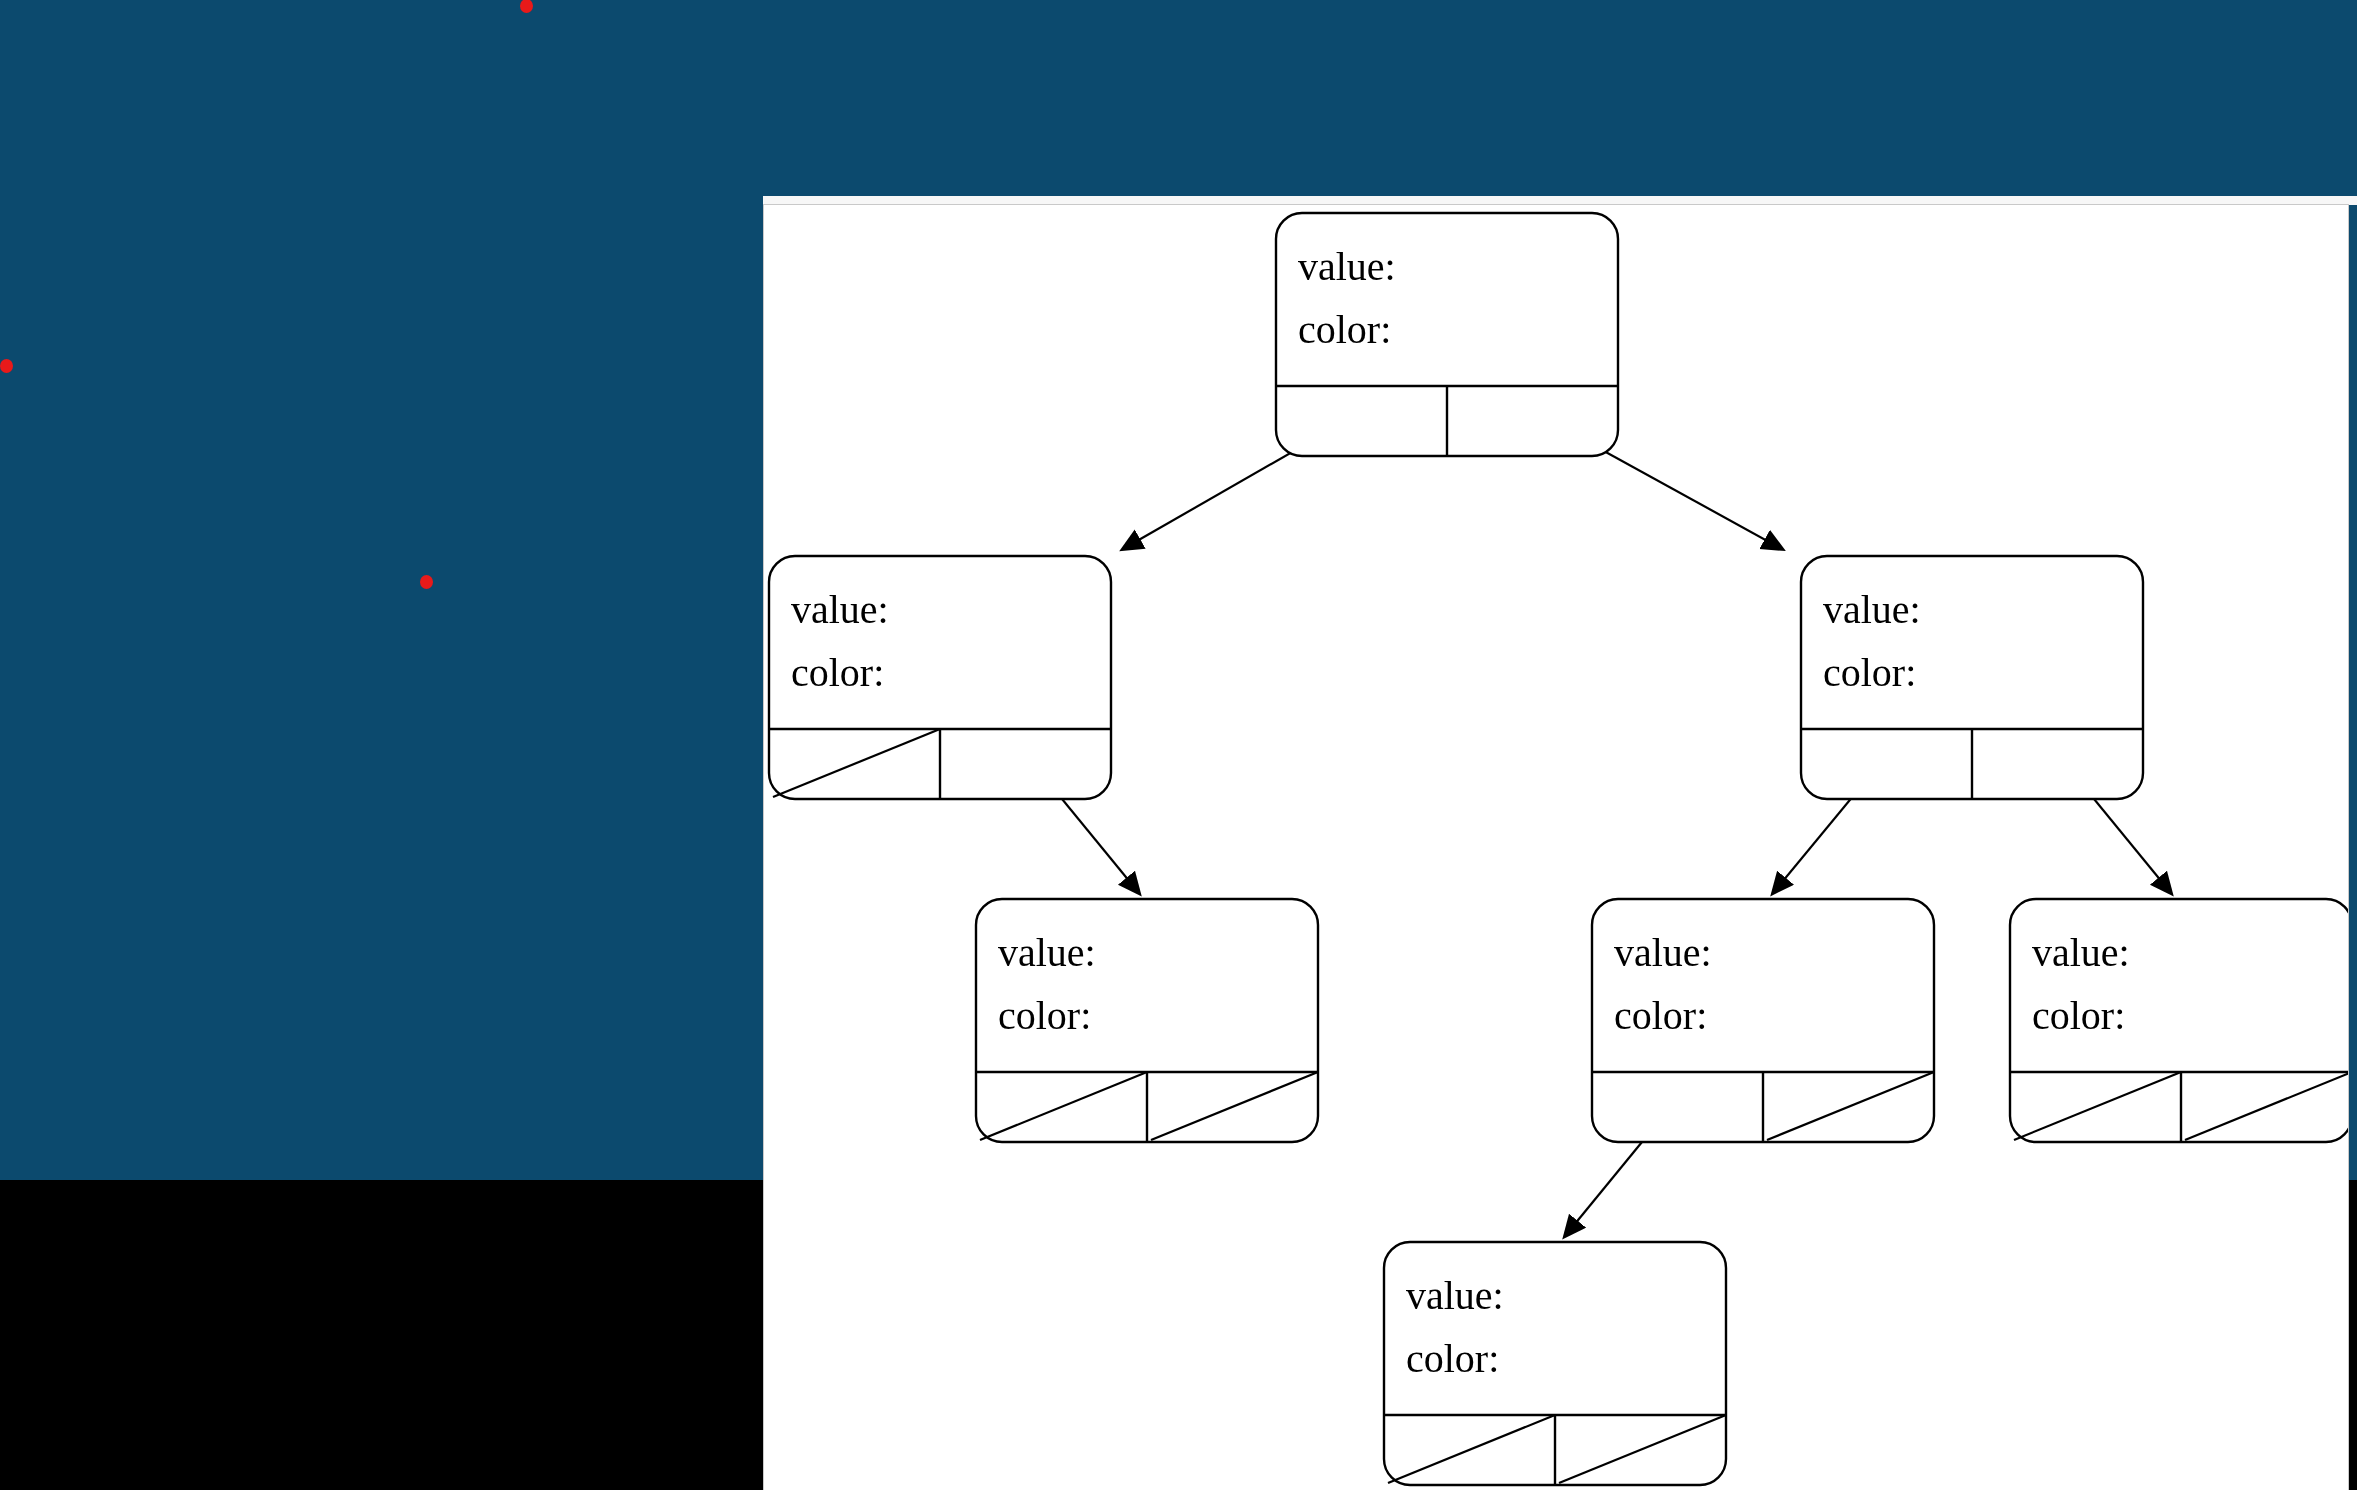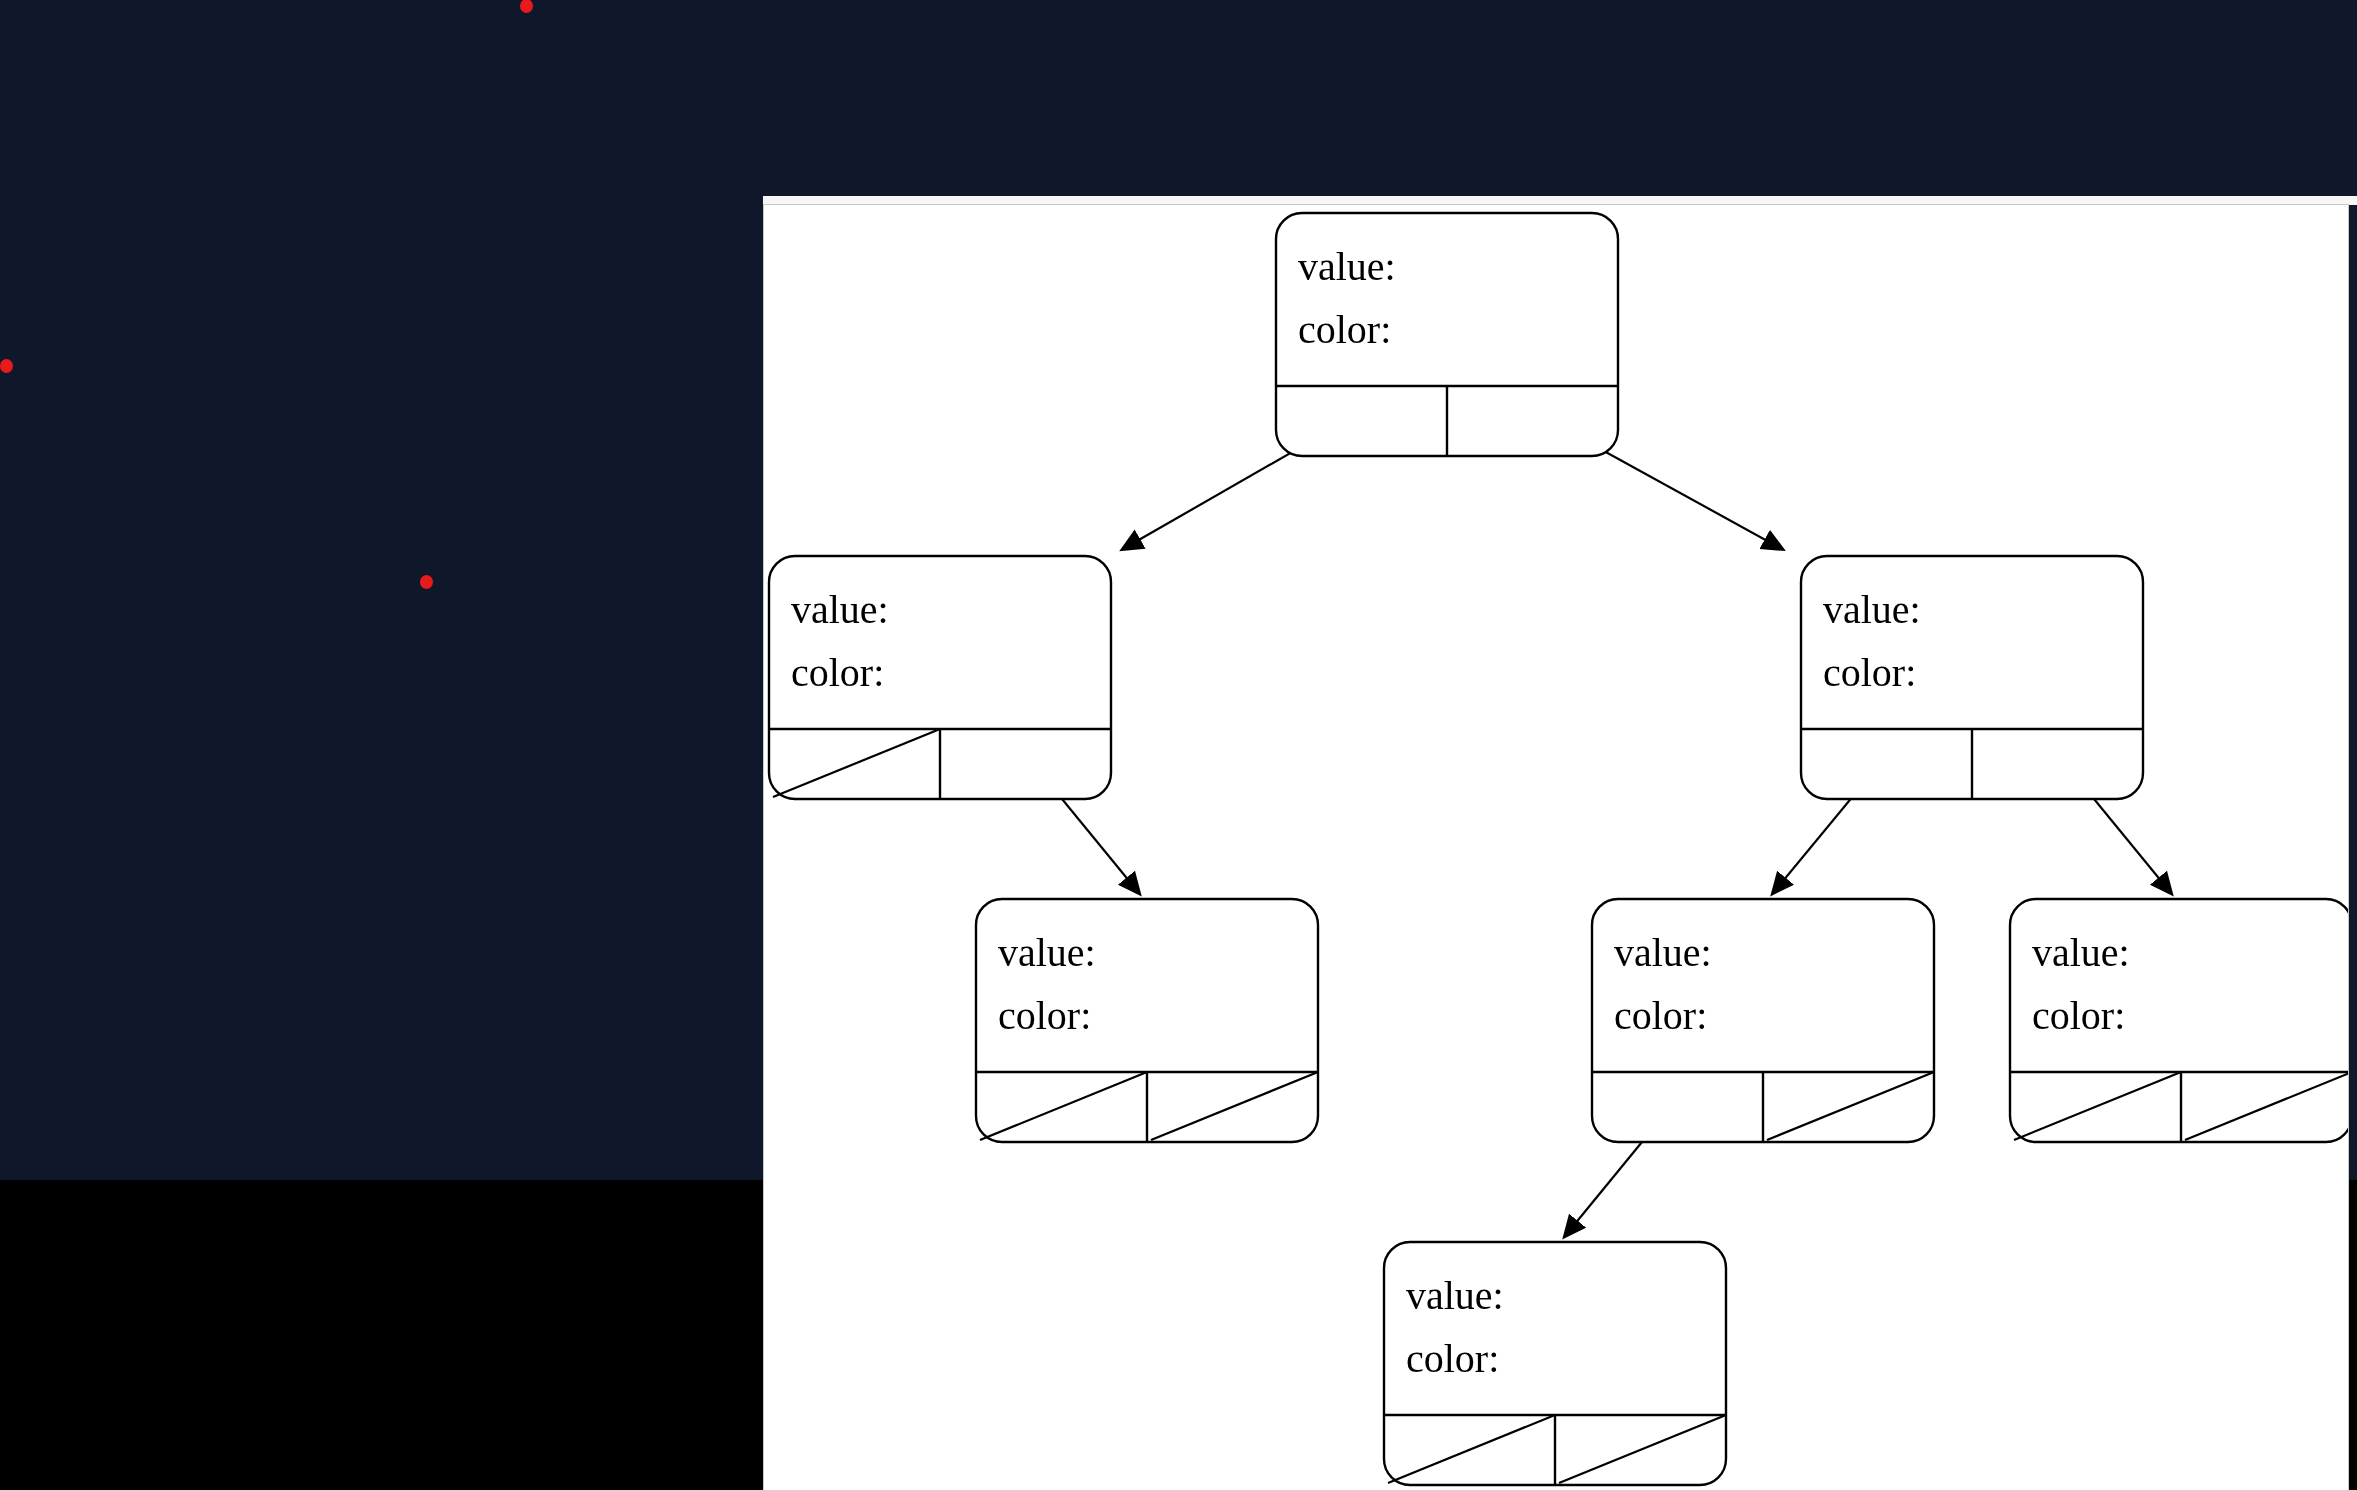--- a/index.html
+++ b/index.html
@@ -12,21 +12,21 @@
     height: 1490px;
     position: relative;
     overflow: hidden;
     font-family: "Liberation Serif", "DejaVu Serif", serif;
   }
   #root-stage {
     position: absolute;
     left: 0; top: 0;
     width: 2357px;
     height: 1180px;
-    background: #0f172a;
+    background: #0c4a6e;
   }
   .red-dot {
     position: absolute;
     width: 13px;
     height: 14px;
     border-radius: 50%;
     background: #e81a1a;
   }
   #canvas-panel {
     position: absolute;

